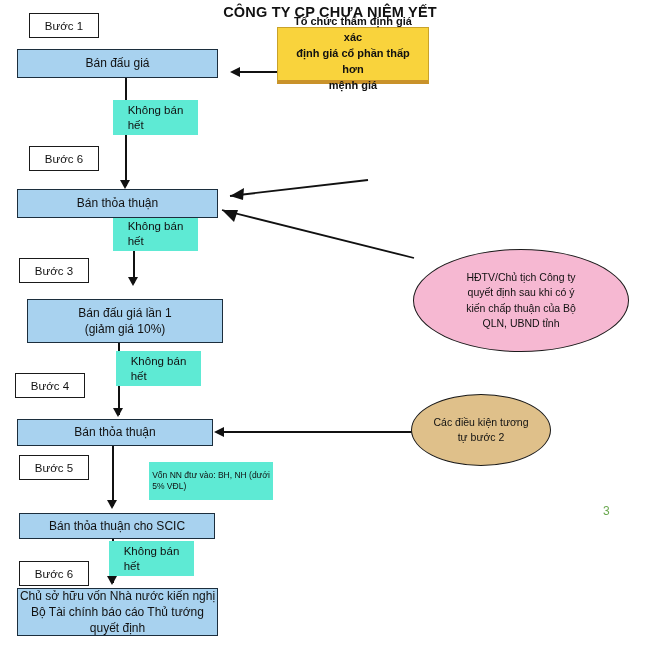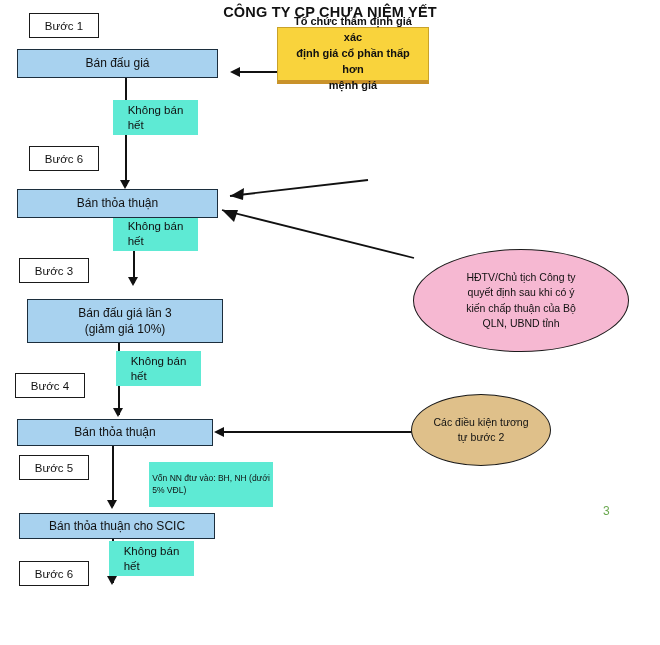--- a/index.html
+++ b/index.html
@@ -212,21 +212,21 @@
     <div>
       <span style="display:block">Không bán</span>
       <span style="display:block">hết</span>
     </div>
   </div>
 
   <div class="abs step-box" style="left:19px; top:258px; width:70px; height:25px;">Bước 3</div>
 
   <div class="abs blue-box" style="left:27px; top:299px; width:196px; height:44px;">
     <div>
-      <span style="display:block">Bán đấu giá lần 3</span>
+      <span style="display:block">Bán đấu giá lần 1</span>
       <span style="display:block">(giảm giá 10%)</span>
     </div>
   </div>
 
   <div class="abs vline" style="left:118px; top:343px; height:72px;"></div>
   <div class="abs arrow-down" style="left:113.3px; top:408px;"></div>
 
   <div class="abs pink-note" style="left:81px; top:351px; width:85px; height:35px;">
     <div>
       <span style="display:block">Không bán</span>
@@ -245,21 +245,21 @@
       <span class="ln">Các điều kiện tương</span>
       <span class="ln">tự bước 2</span>
     </div>
   </div>
   <div class="abs hline" style="left:224px; top:431px; width:190px;"></div>
   <div class="abs arrow-left" style="left:214px; top:426.5px;"></div>
 
   <div class="abs vline" style="left:112px; top:446px; height:60px;"></div>
   <div class="abs arrow-down" style="left:107.3px; top:500px;"></div>
 
-  <div class="abs pink-note small" style="left:114px; top:462px; width:124px; height:45px;">
+  <div class="abs pink-note small" style="left:114px; top:462px; width:124px; height:38px;">
     <div>
       <span style="display:block">Vốn NN đtư vào: BH, NH (dưới</span>
       <span style="display:block">5% VĐL)</span>
     </div>
   </div>
 
   <div class="abs step-box" style="left:19px; top:455px; width:70px; height:25px;">Bước 5</div>
 
   <div class="abs blue-box" style="left:19px; top:513px; width:196px; height:26px;">
     <span>Bán thỏa thuận cho SCIC</span>
@@ -270,14 +270,21 @@
 
   <div class="abs pink-note" style="left:74px; top:541px; width:85px; height:35px;">
     <div>
       <span style="display:block">Không bán</span>
       <span style="display:block">hết</span>
     </div>
   </div>
 
   <div class="abs step-box" style="left:19px; top:561px; width:70px; height:25px;">Bước 6</div>
 
+  <div class="abs blue-box" style="left:17px; top:588px; width:201px; height:48px;">
+    <div>
+      <span style="display:block">Chủ sở hữu vốn Nhà nước kiến nghị</span>
+      <span style="display:block">Bộ Tài chính báo cáo Thủ tướng</span>
+      <span style="display:block">quyết định</span>
+    </div>
+  </div>
 
 </div>
 
 </body></html>

